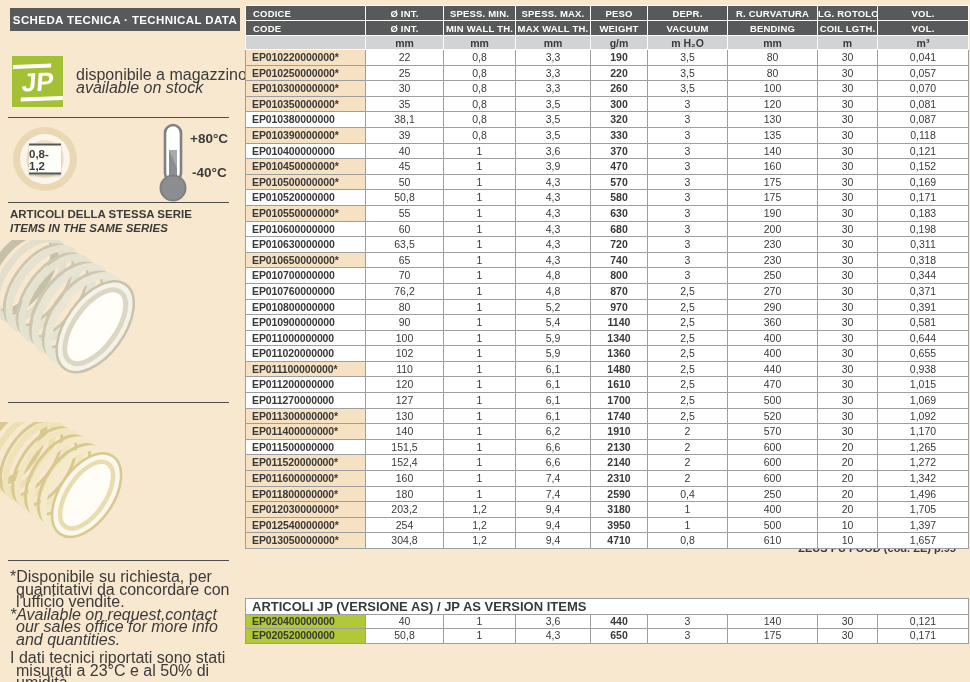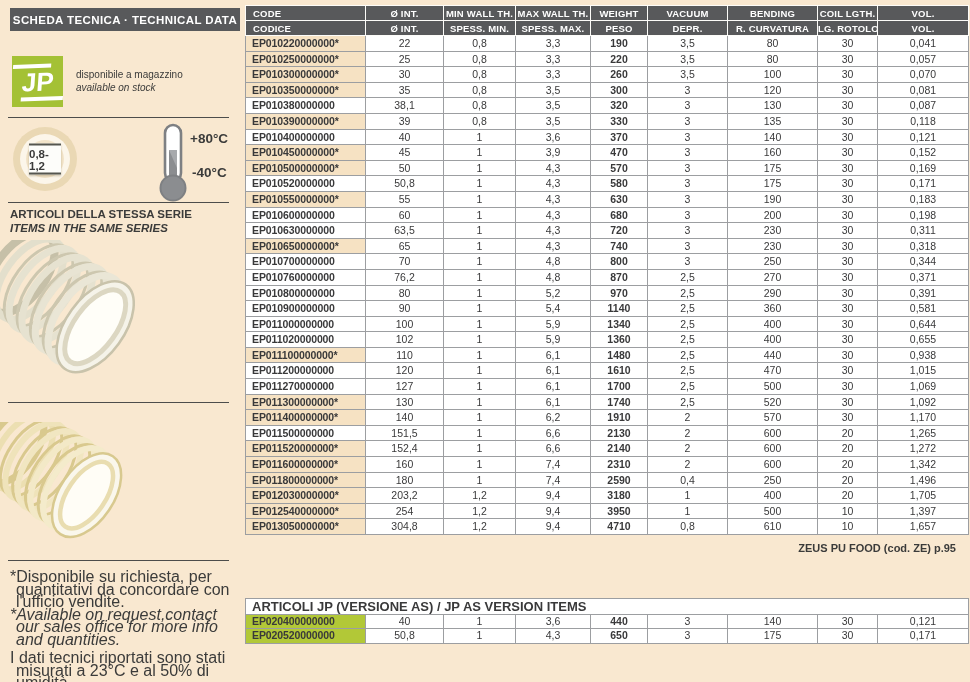--- a/index.html
+++ b/index.html
@@ -19,21 +19,21 @@
   .jp-logo {
     position:absolute; left:12px; top:56px; width:51px; height:51px;
     background:#a4c135; display:flex; align-items:center; justify-content:center;
   }
   .jp-inner {
     transform:skewX(-6deg) rotate(-2deg); color:#fff; font-weight:bold;
     font-size:26px; line-height:1; position:relative; padding:3px 2px;
   }
   .jp-inner::before { content:""; position:absolute; left:-8px; right:6px; top:-2px; height:4px; background:#fff; }
   .jp-inner::after  { content:""; position:absolute; left:2px; right:-8px; bottom:-3px; height:4px; background:#fff; }
-  .stock-text { position:absolute; left:76px; top:68px; font-size:10px; line-height:13px; }
+  .stock-text { position:absolute; left:76px; top:68px; font-size:16px; line-height:13px; }
   .stock-text .en { font-style:italic; }
   .divider { position:absolute; left:8px; width:221px; border-top:1.6px solid #4d4d4b; }
   
   .cross { position:absolute; left:13px; top:127px; width:64px; height:64px; border-radius:50%;
            background:#ead8b4; }
   .cross .c2 { position:absolute; inset:7px; border-radius:50%; background:#fcf6ea; }
   .cross .c3 { position:absolute; inset:13px; border-radius:50%; background:#f2e4c9; }
   .cross .label {
     position:absolute; left:50%; top:50%; transform:translate(-50%,-50%);
     background:#fdfdfa; padding:2px 0 1px; font-weight:bold; font-size:11.5px;
@@ -180,40 +180,51 @@
       <col class="c-smin">
       <col class="c-smax">
     <col class="c-peso">
       <col class="c-depr">
       <col class="c-curv">
       <col class="c-rot">
       <col class="c-vol">
   </colgroup>
   <thead>
     <tr class="h">
+      <th class="code-h">CODICE</th>
+      <th>Ø INT.</th>
+      <th>SPESS. MIN.</th>
+      <th>SPESS. MAX.</th>
+      <th>PESO</th>
+      <th>DEPR.</th>
+      <th>R. CURVATURA</th>
+      <th>LG. ROTOLO</th>
+      <th>VOL.</th>
+    </tr>
+    <tr class="h">
       <th class="code-h">CODE</th>
       <th>Ø INT.</th>
       <th>MIN WALL TH.</th>
       <th>MAX WALL TH.</th>
       <th>WEIGHT</th>
       <th>VACUUM</th>
       <th>BENDING</th>
       <th>COIL LGTH.</th>
       <th>VOL.</th>
     </tr>
-    <tr class="h">
-      <th class="code-h">CODICE</th>
-      <th>Ø INT.</th>
-      <th>SPESS. MIN.</th>
-      <th>SPESS. MAX.</th>
-      <th>PESO</th>
-      <th>DEPR.</th>
-      <th>R. CURVATURA</th>
-      <th>LG. ROTOLO</th>
-      <th>VOL.</th>
+    <tr class="units">
+      <td></td>
+      <td>mm</td>
+      <td>mm</td>
+      <td>mm</td>
+      <td>g/m</td>
+      <td>m H₂O</td>
+      <td>mm</td>
+      <td>m</td>
+      <td>m³</td>
     </tr>
   </thead>
   <tbody class="data" id="main-tbody">
       <tr>
         <td class="code stock">EP010220000000*</td>
         <td>22</td>
         <td>0,8</td>
         <td>3,3</td>
         <td class="weight">190</td>
         <td>3,5</td>

